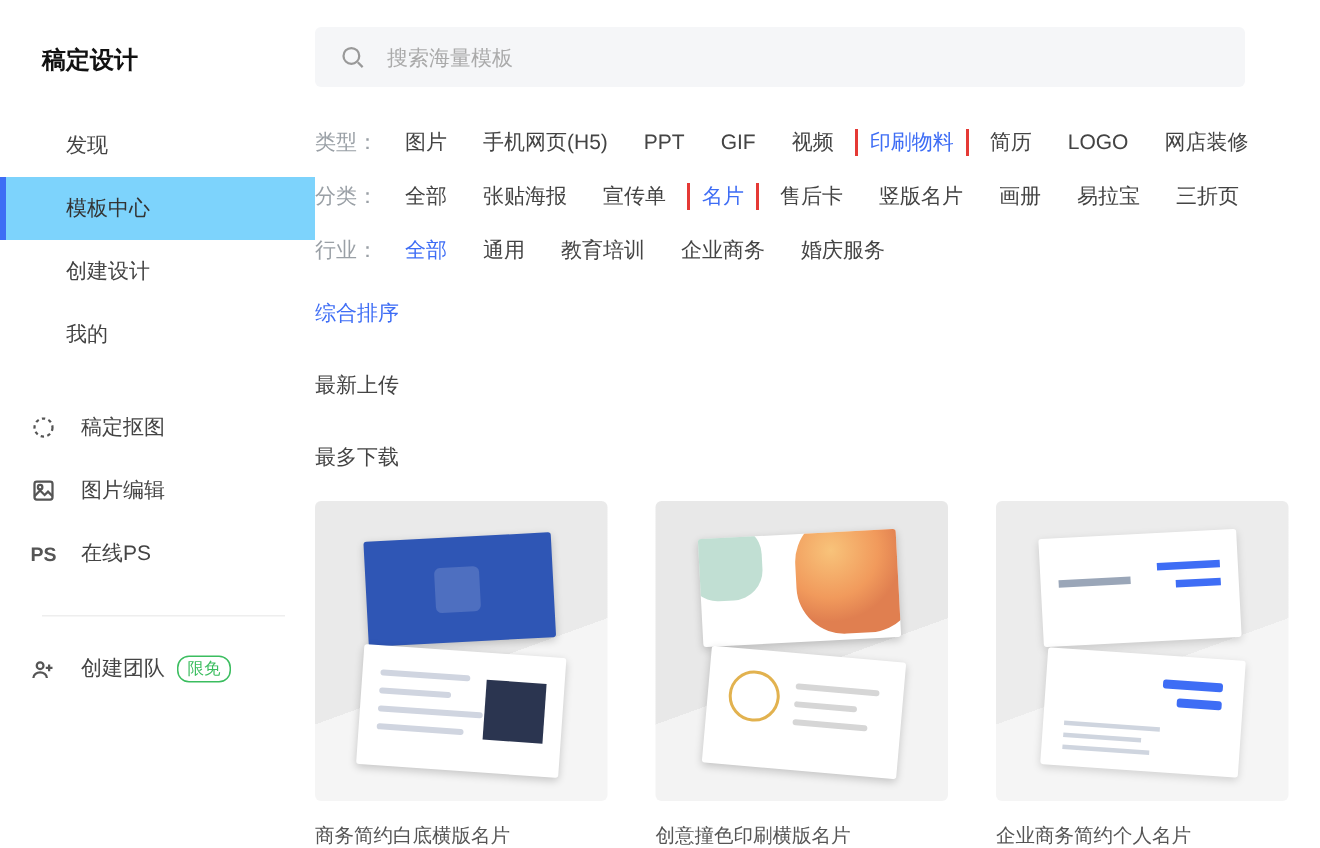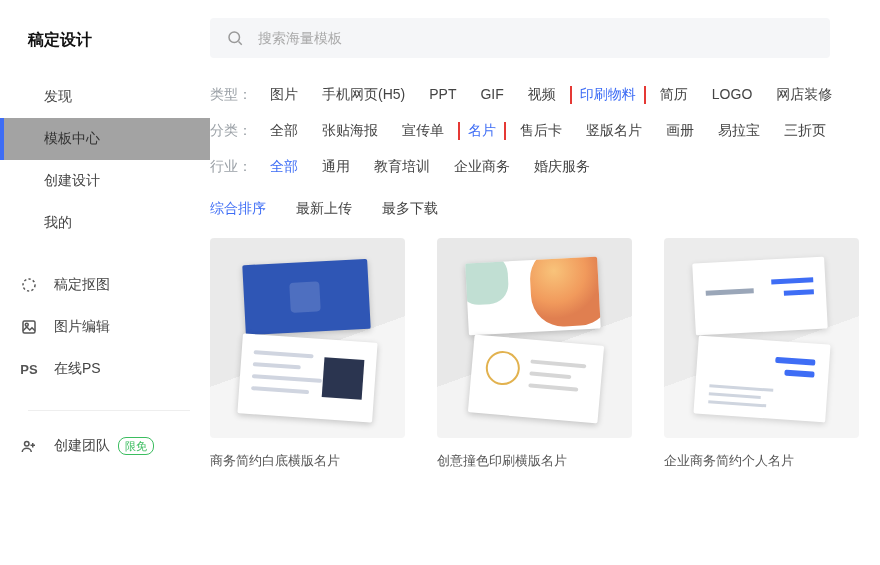--- a/index.html
+++ b/index.html
@@ -32,21 +32,21 @@
     display: flex;
     align-items: center;
     height: 42px;
     padding-left: 44px;
     color: #444;
     cursor: pointer;
     font-size: 14px;
     position: relative;
   }
   .nav-item.active {
-    background: #a3a3a3;
+    background: #7dd3fc;
     color: #333;
   }
   .nav-item.active::before {
     content: "";
     position: absolute;
     left: 0; top: 0; bottom: 0;
     width: 4px;
     background: #3e6df5;
   }
   .nav-item.tool { padding-left: 20px; }
@@ -105,20 +105,21 @@
   }
   .filter-label { color: #9aa0a6; width: 60px; flex-shrink: 0; }
   .filter-opts { display: flex; gap: 24px; flex-wrap: nowrap; overflow: hidden; }
   .filter-opt { color: #444; cursor: pointer; position: relative; }
   .filter-opt.active { color: #3e6df5; }
   .red-box { border: 2px solid #e53935; padding: 4px 8px; margin: -6px -10px; }
   .sort-row {
     display: flex; gap: 30px;
     margin: 24px 0 20px 0;
     font-size: 14px;
+    flex-direction: column;
   }
   .sort-opt { color: #444; cursor: pointer; }
   .sort-opt.active { color: #3e6df5; }
   .cards { display: flex; gap: 32px; }
   .card { width: 195px; }
   .thumb {
     width: 195px; height: 200px;
     background: #f0f0f0;
     border-radius: 4px;
     position: relative;

